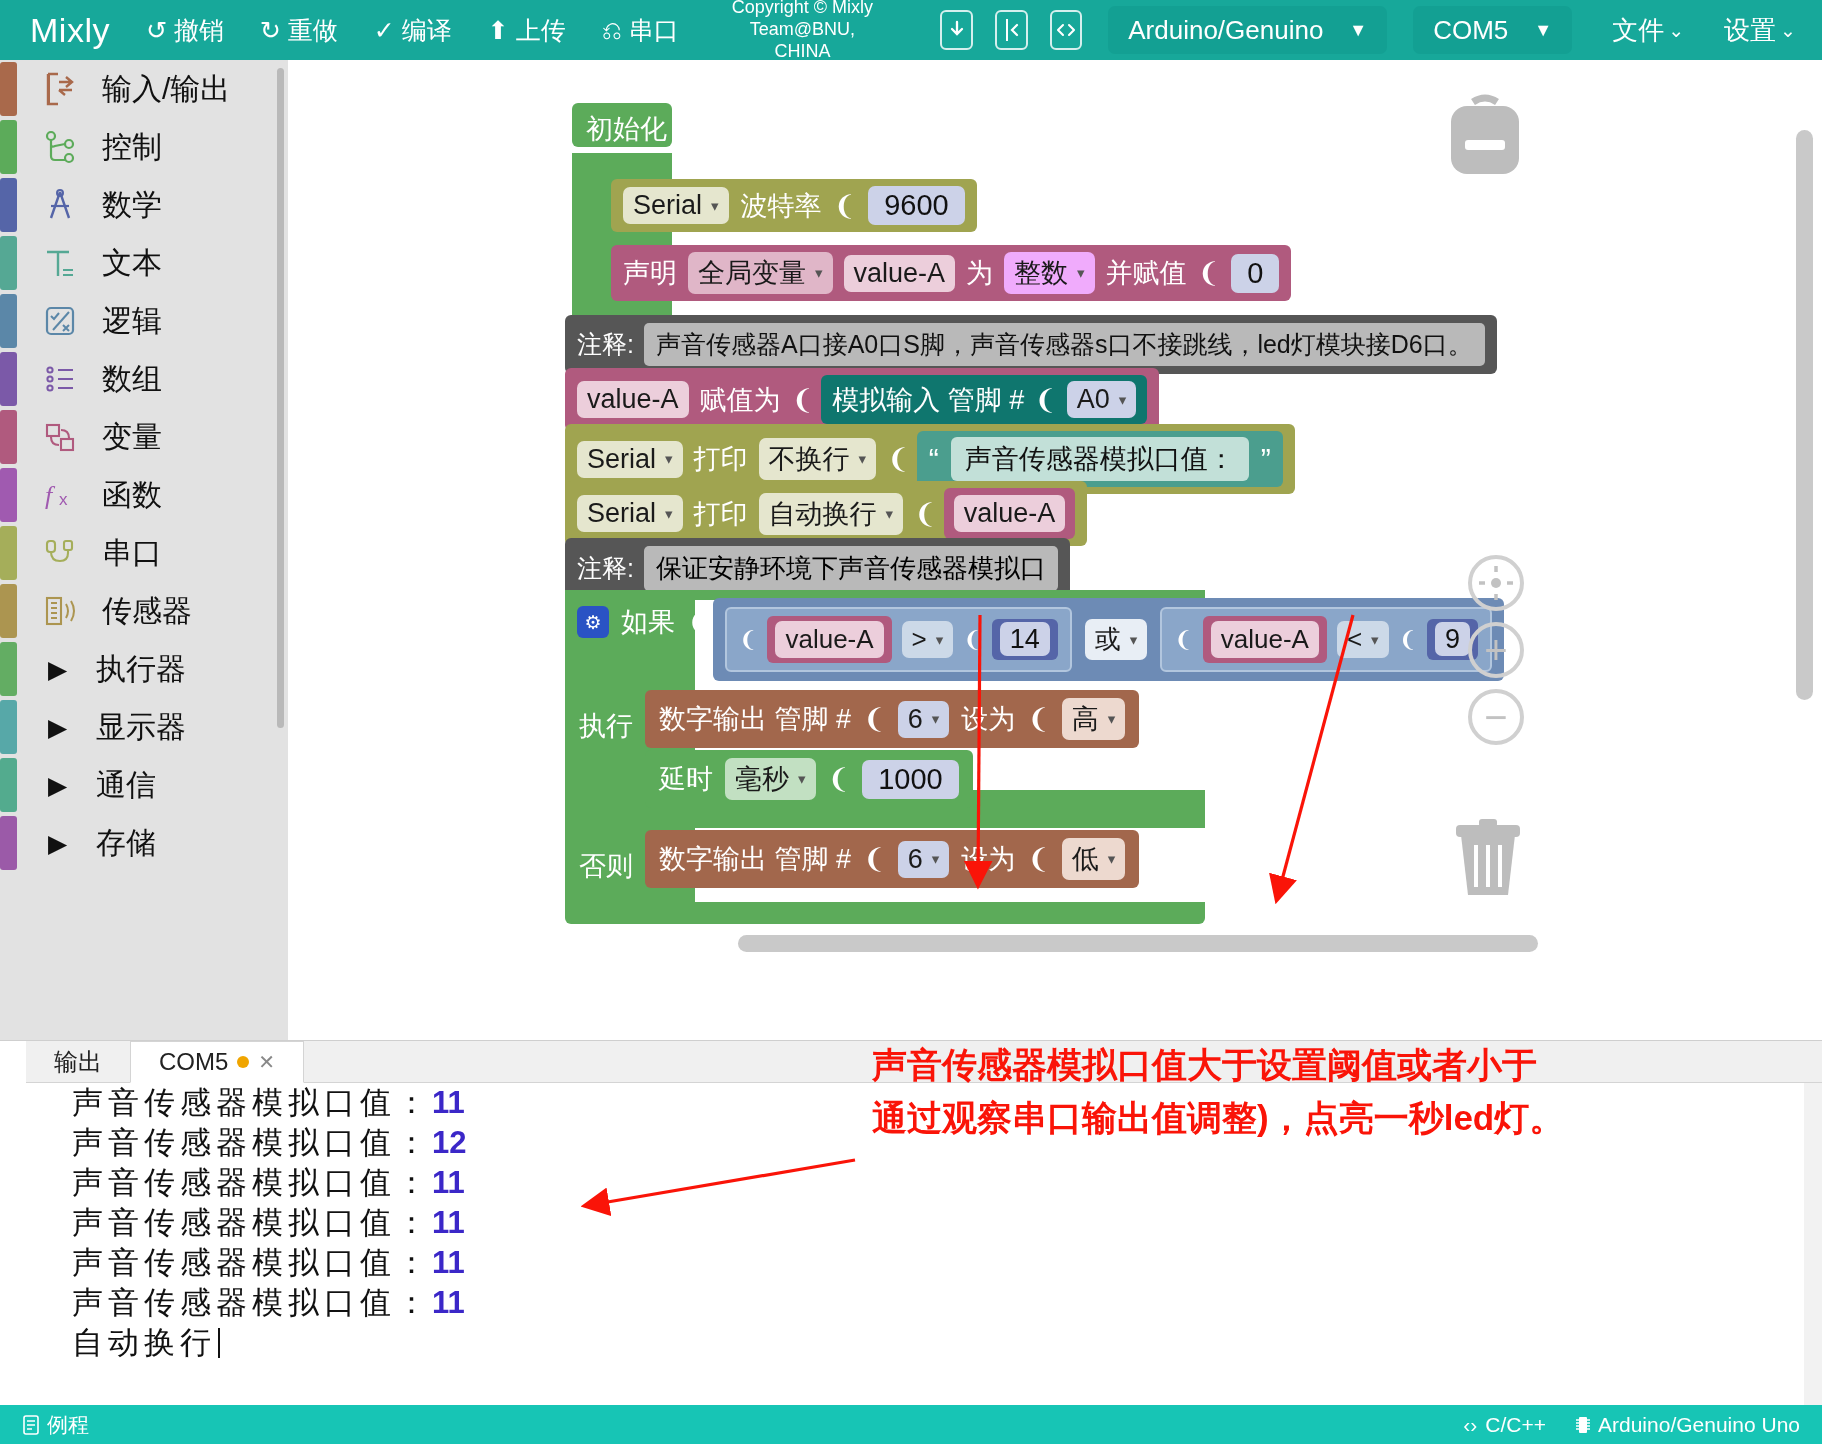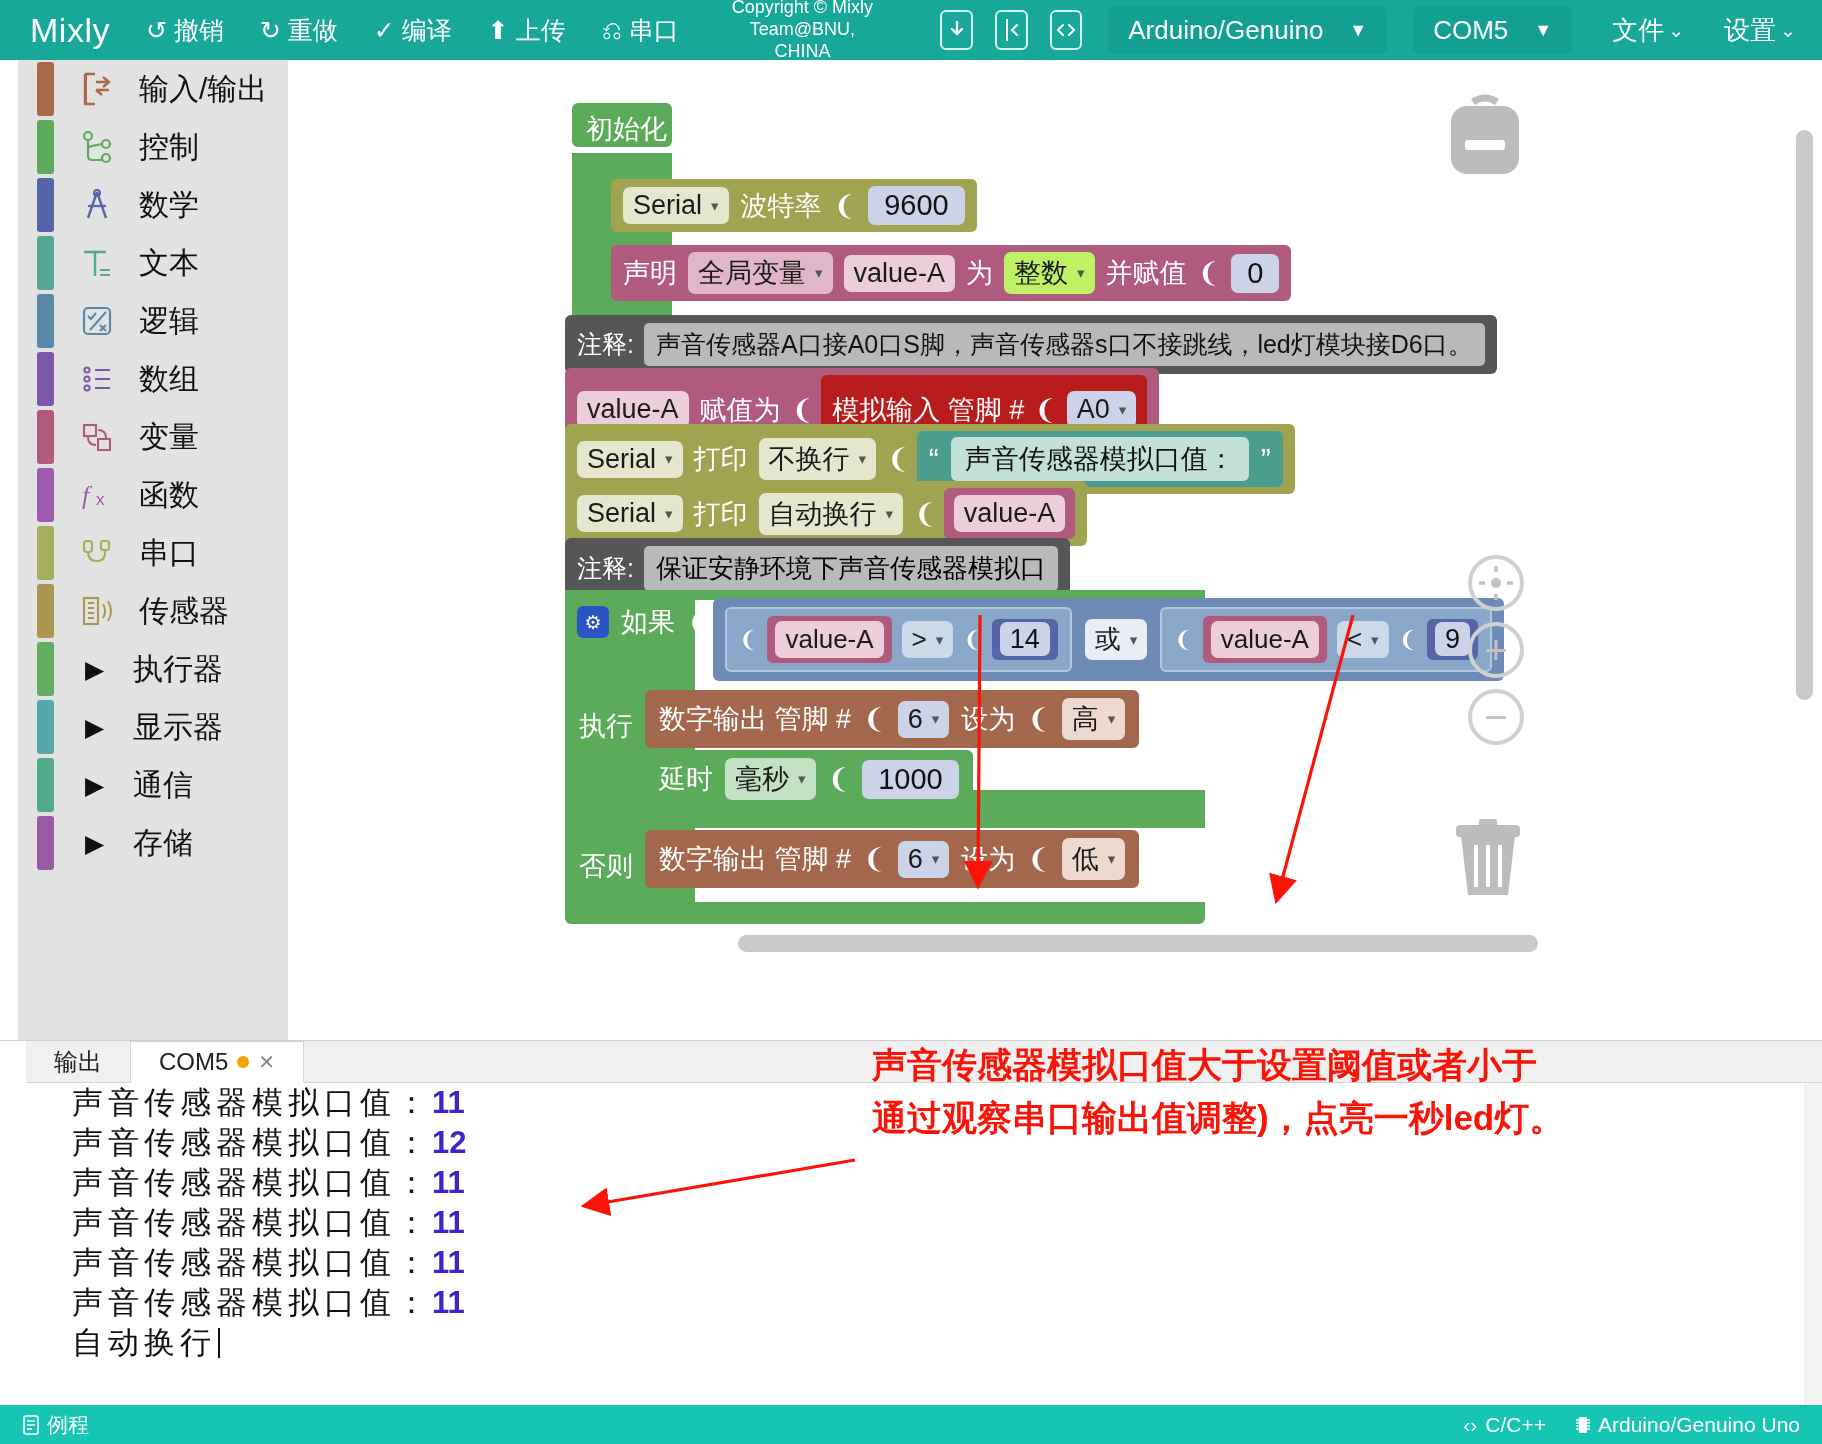--- a/index.html
+++ b/index.html
@@ -37,22 +37,22 @@
   }
   .pill .caret { font-size: 18px; }
   .menu-item {
     font-size: 26px; margin-left: 40px; cursor: pointer;
     display: flex; align-items: center; gap: 4px; white-space: nowrap;
   }
   .menu-item .chev { font-size: 19px; }
 
   
   .sidebar {
-    position: absolute; left: 18px; top: 60px; width: 288px; height: 980px;
-    background: #e2e2e2; overflow: hidden; padding-left: 19px;
+    position: absolute; left: 0; top: 60px; width: 288px; height: 980px;
+    background: #e2e2e2; overflow: hidden;
   }
   .cat {
     position: relative; height: 58px; display: flex; align-items: center;
     cursor: pointer; padding-left: 18px;
   }
   .cat .stripe {
     position: absolute; left: 0; top: 2px; width: 17px; height: 54px; border-radius: 3px;
   }
   .cat .ic {
     width: 48px; margin-left: 18px; display: flex; align-items: center; justify-content: center;
@@ -396,40 +396,40 @@
       </div>
 
       <div style="position:absolute;left:39px;top:142px;background:#b05a7e;border-radius:6px;padding:7px 12px;display:flex;align-items:center;gap:11px;">
         <span class="wtxt">声明</span>
         <span class="field" style="background:#e0b6c8">
           <span>全局变量</span>
           <span class="dd">▾</span>
         </span>
         <span class="field" style="background:#eccedb">value-A</span>
         <span class="wtxt">为</span>
-        <span class="field" style="background:#bef264">
+        <span class="field" style="background:#f0abfc">
           <span>整数</span>
           <span class="dd">▾</span>
         </span>
         <span class="wtxt">并赋值</span>
         <span class="nub">❨</span>
         <span class="numfield">0</span>
       </div>
     </div>
 
     <div class="blk" style="left:277px;top:255px;background:#565656;border-radius:6px;padding:8px 12px;display:flex;align-items:center;gap:10px;">
       <span class="wtxt" style="font-size:25px">注释:</span>
       <span style="background:#b9b9b9;border-radius:5px;padding:5px 12px;font-size:25px;color:#111;white-space:nowrap">声音传感器A口接A0口S脚，声音传感器s口不接跳线，led灯模块接D6口。</span>
     </div>
 
     <div class="blk" style="left:277px;top:308px;background:#b05a7e;border-radius:6px;padding:7px 12px;display:flex;align-items:center;gap:11px;">
       <span class="field" style="background:#eccedb">value-A</span>
       <span class="wtxt">赋值为</span>
       <span class="nub">❨</span>
-      <span style="background:#b91c1c;border-radius:6px;padding:16px 11px;display:flex;align-items:center;gap:10px;margin-left:-4px">
+      <span style="background:#0f766e;border-radius:6px;padding:6px 11px;display:flex;align-items:center;gap:10px;margin-left:-4px">
         <span class="wtxt">模拟输入 管脚 #</span>
         <span class="nub">❨</span>
         <span class="field" style="background:#ccd2e8">
           <span>A0</span>
           <span class="dd">▾</span>
         </span>
       </span>
     </div>
 
     <div class="blk" style="left:277px;top:364px;background:#a0a450;border-radius:6px;padding:7px 12px;display:flex;align-items:center;gap:11px;">

